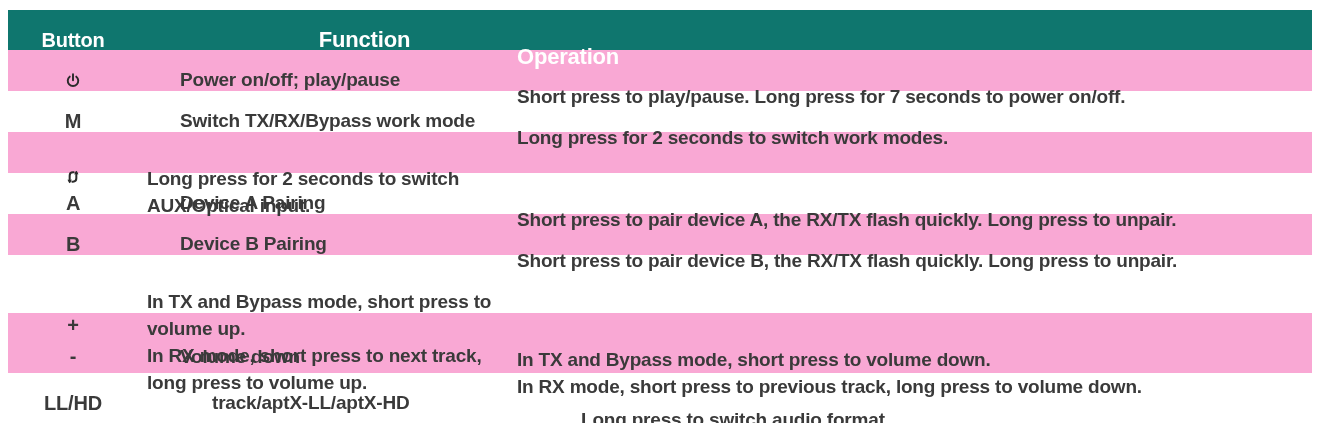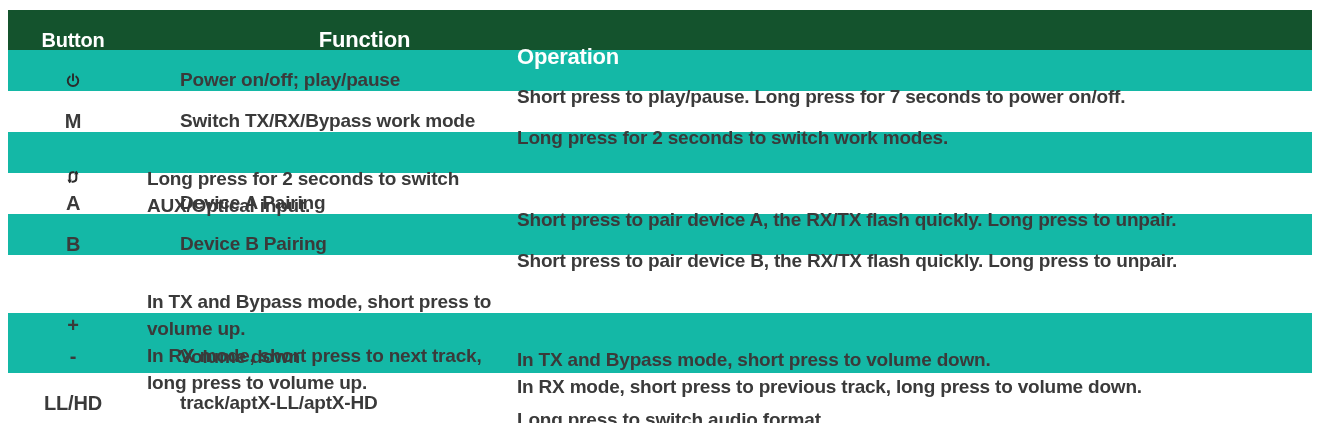--- a/index.html
+++ b/index.html
@@ -16,41 +16,41 @@
     width:1304px;
     color:#383838;
   }
   .t-row{
     display:grid;
     grid-template-columns:130px 370px 1fr;
     align-items:center;
   }
   .t-head{
     height:40px;
-    background:#14532d;
+    background:#0f766e;
     color:#ffffff;
     font-size:22px;
     font-weight:700;
     letter-spacing:-0.2px;
   }
   .t-head .c-button{ text-align:center; }
   .t-head .c-function{ padding-left:83px; text-align:center; }
   .t-head .c-operation{ padding-left:9px; text-align:left; }
 
   .data-row{
     font-size:19px;
     font-weight:700;
     letter-spacing:-0.2px;
     color:#3a3a3a;
   }
   .row-h1{ height:41px; }
   .row-h2a{ height:58px; }
   .row-h2b{ height:60px; }
-  .row-last{ height:42px; }
-  .row-alt{ background:#14b8a6; }
+  .row-last{ height:42px;gap:32px; }
+  .row-alt{ background:#f9a8d4; }
   .row-plain{ background:#ffffff; }
 
   .c-button{ text-align:center; font-size:20px; }
   .c-function{ padding-left:42px; }
   .c-operation{ padding-left:9px; line-height:27px;margin-top:33px; }
   .op-line{ display:block; }
   .op-line:empty{ display:none; }
 
   .glyph-icon{ display:inline-block; vertical-align:middle; }
   .glyph-icon svg{ display:block; }

